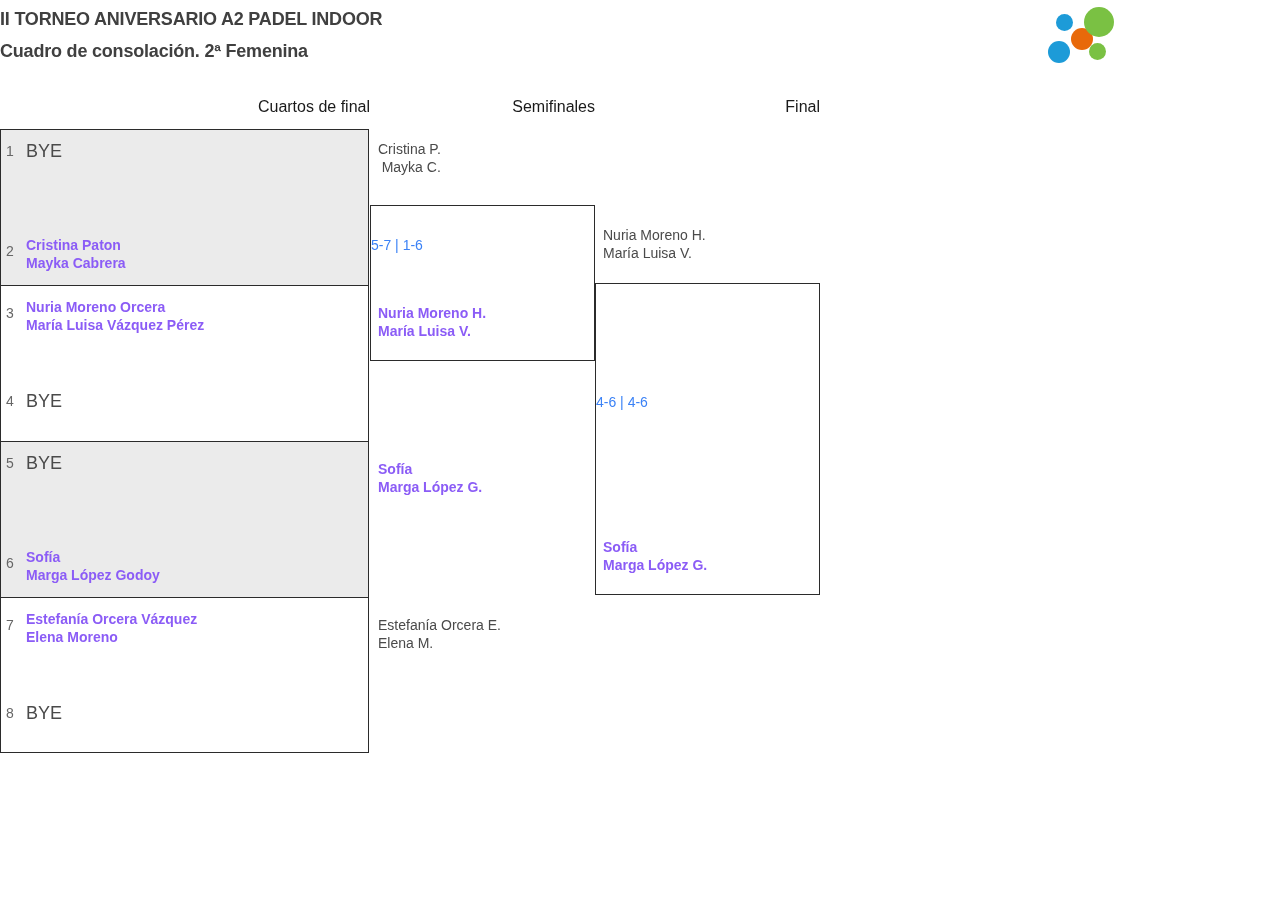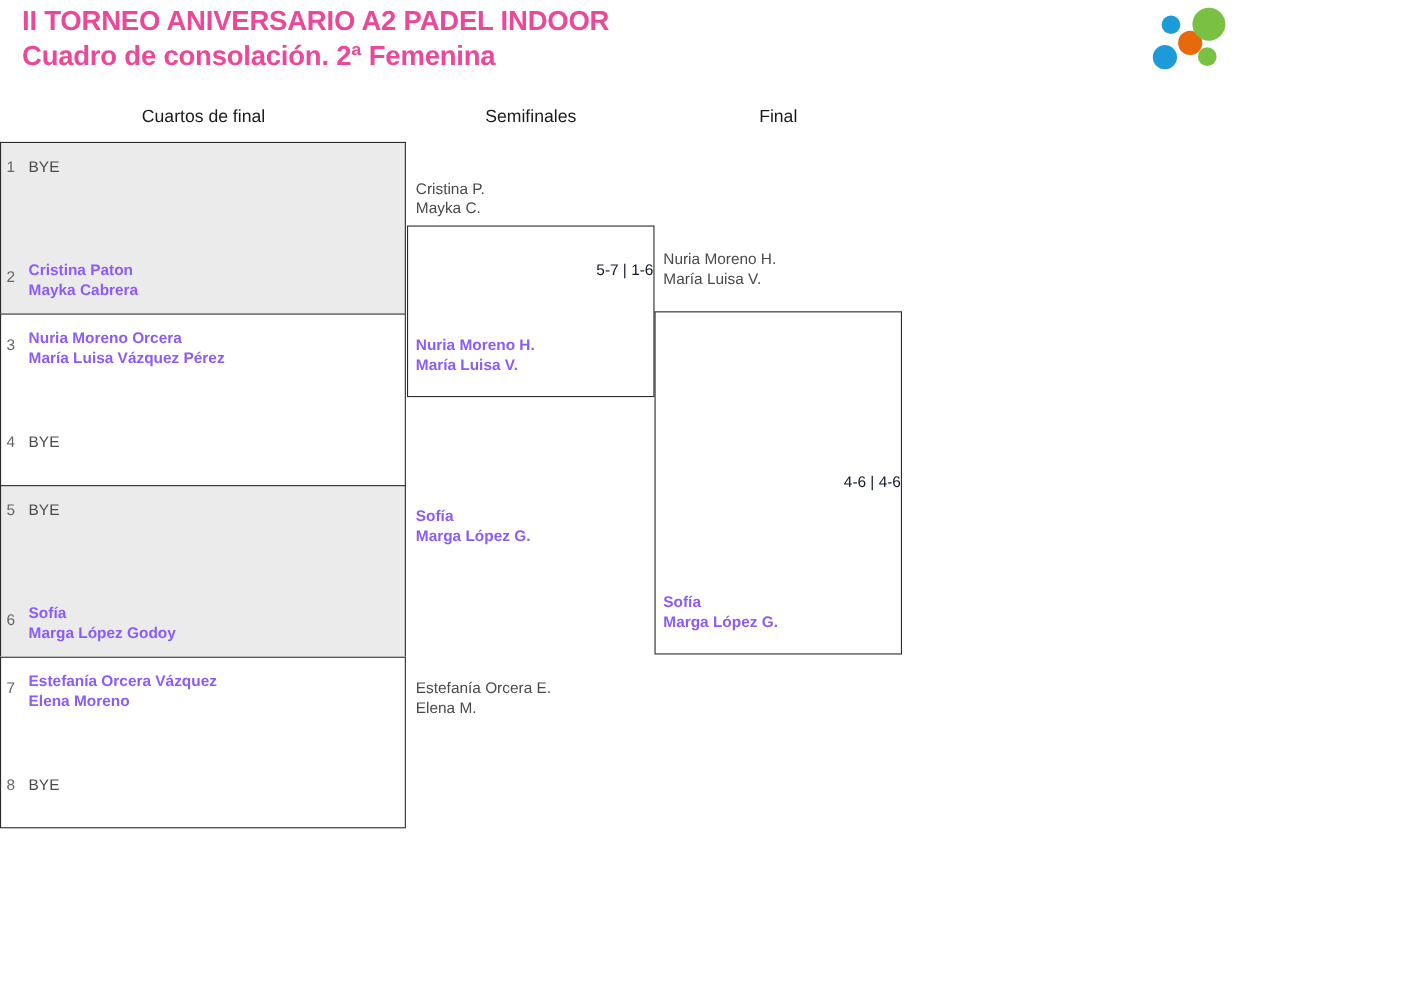--- a/index.html
+++ b/index.html
@@ -22,27 +22,26 @@
     left: 0; top: 0;
     width: 1280px;
     height: 75px;
   }
   #title-block {
     position: absolute;
     left: 0; top: 3px;
     width: 800px;
   }
   .title-line {
-    font-size: 25px;
+    font-size: 18px;
     font-weight: bold;
     line-height: 32px;
     letter-spacing: -0.2px;
-    color: #ec4899;
-    white-space: nowrap;
-    padding-left: 20px;
+    color: #404040;
+    white-space: nowrap;
   }
 
   
   #logo {
     position: absolute;
     left: 1046px; top: 6px;
     width: 230px;
     height: 62px;
   }
   #logo-dots {
@@ -64,21 +63,21 @@
     color: #7ac143;
     letter-spacing: -2px;
     line-height: 62px;
   }
 
   
   .col-header {
     position: absolute;
     font-size: 16px;
     color: #1a1a1a;
-    text-align: center;
+    text-align: right;
     line-height: 20px;
     white-space: nowrap;
   }
   #col-header-0 { left: 0px;   top: 97px; width: 370px; }
   #col-header-1 { left: 370px; top: 97px; width: 225px; }
   #col-header-2 { left: 595px; top: 97px; width: 225px; }
 
   
   #bracket {
     position: absolute;
@@ -130,21 +129,21 @@
   }
   .seed-bye { padding-top: 0px; }
 
   .names {
     font-size: 14px;
     line-height: 18px;
     white-space: nowrap;
   }
   .names .nm { display: block; }
   .bye-label {
-    font-size: 14px;
+    font-size: 18px;
     line-height: 18px;
     color: #4a4a4a;
   }
   .winner   { color: #8b5cf6; font-weight: bold; }
   .loser    { color: #4a4a4a; font-weight: normal; }
 
   
   .match-box {
     position: absolute;
     box-sizing: border-box;
@@ -154,23 +153,23 @@
   .match-label-top, .match-label-bottom {
     position: absolute;
     left: 8px;
     font-size: 14px;
     line-height: 18px;
     white-space: nowrap;
   }
   .match-score {
     position: absolute;
     left: 0; right: 0;
-    text-align: right;
+    text-align: left;
     font-size: 14px;
-    color: #0f172a;
+    color: #3b82f6;
     line-height: 18px;
     white-space: nowrap;
   }
 </style>
 </head>
 <body>
 
 <div id="header">
   <div id="title-block">
     <div class="title-line">II TORNEO ANIVERSARIO A2 PADEL INDOOR</div>
@@ -259,21 +258,21 @@
       </div>
     </div>
     <div class="slot slot-names-bottom">
       <div class="slot-inner">
         <span class="seed seed-bye">8</span>
         <span class="bye-label">BYE</span>
       </div>
     </div>
   </div>
 
-  <div class="match-label-top" style="left:378px;top:33px;">
+  <div class="match-label-top" style="left:378px;top:11px;text-align:right;">
     <span class="names loser">
       <span class="nm">Cristina P.</span>
       <span class="nm">Mayka C.</span>
     </span>
   </div>
   <div class="match-box" style="left:370px;top:76px;width:225px;height:156px;">
     <div class="match-score" style="top:30px;">5-7 | 1-6</div>
   </div>
   <div class="match-label-bottom" style="left:378px;top:175px;">
     <span class="names winner">
@@ -295,21 +294,21 @@
     </span>
   </div>
 
   <div class="match-label-top" style="left:603px;top:97px;">
     <span class="names loser">
       <span class="nm">Nuria Moreno H.</span>
       <span class="nm">María Luisa V.</span>
     </span>
   </div>
   <div class="match-box" style="left:595px;top:154px;width:225px;height:312px;">
-    <div class="match-score" style="top:109px;margin-top:36px;">4-6 | 4-6</div>
+    <div class="match-score" style="top:109px;">4-6 | 4-6</div>
   </div>
   <div class="match-label-bottom" style="left:603px;top:409px;">
     <span class="names winner">
       <span class="nm">Sofía</span>
       <span class="nm">Marga López G.</span>
     </span>
   </div>
 
 </div>
 

